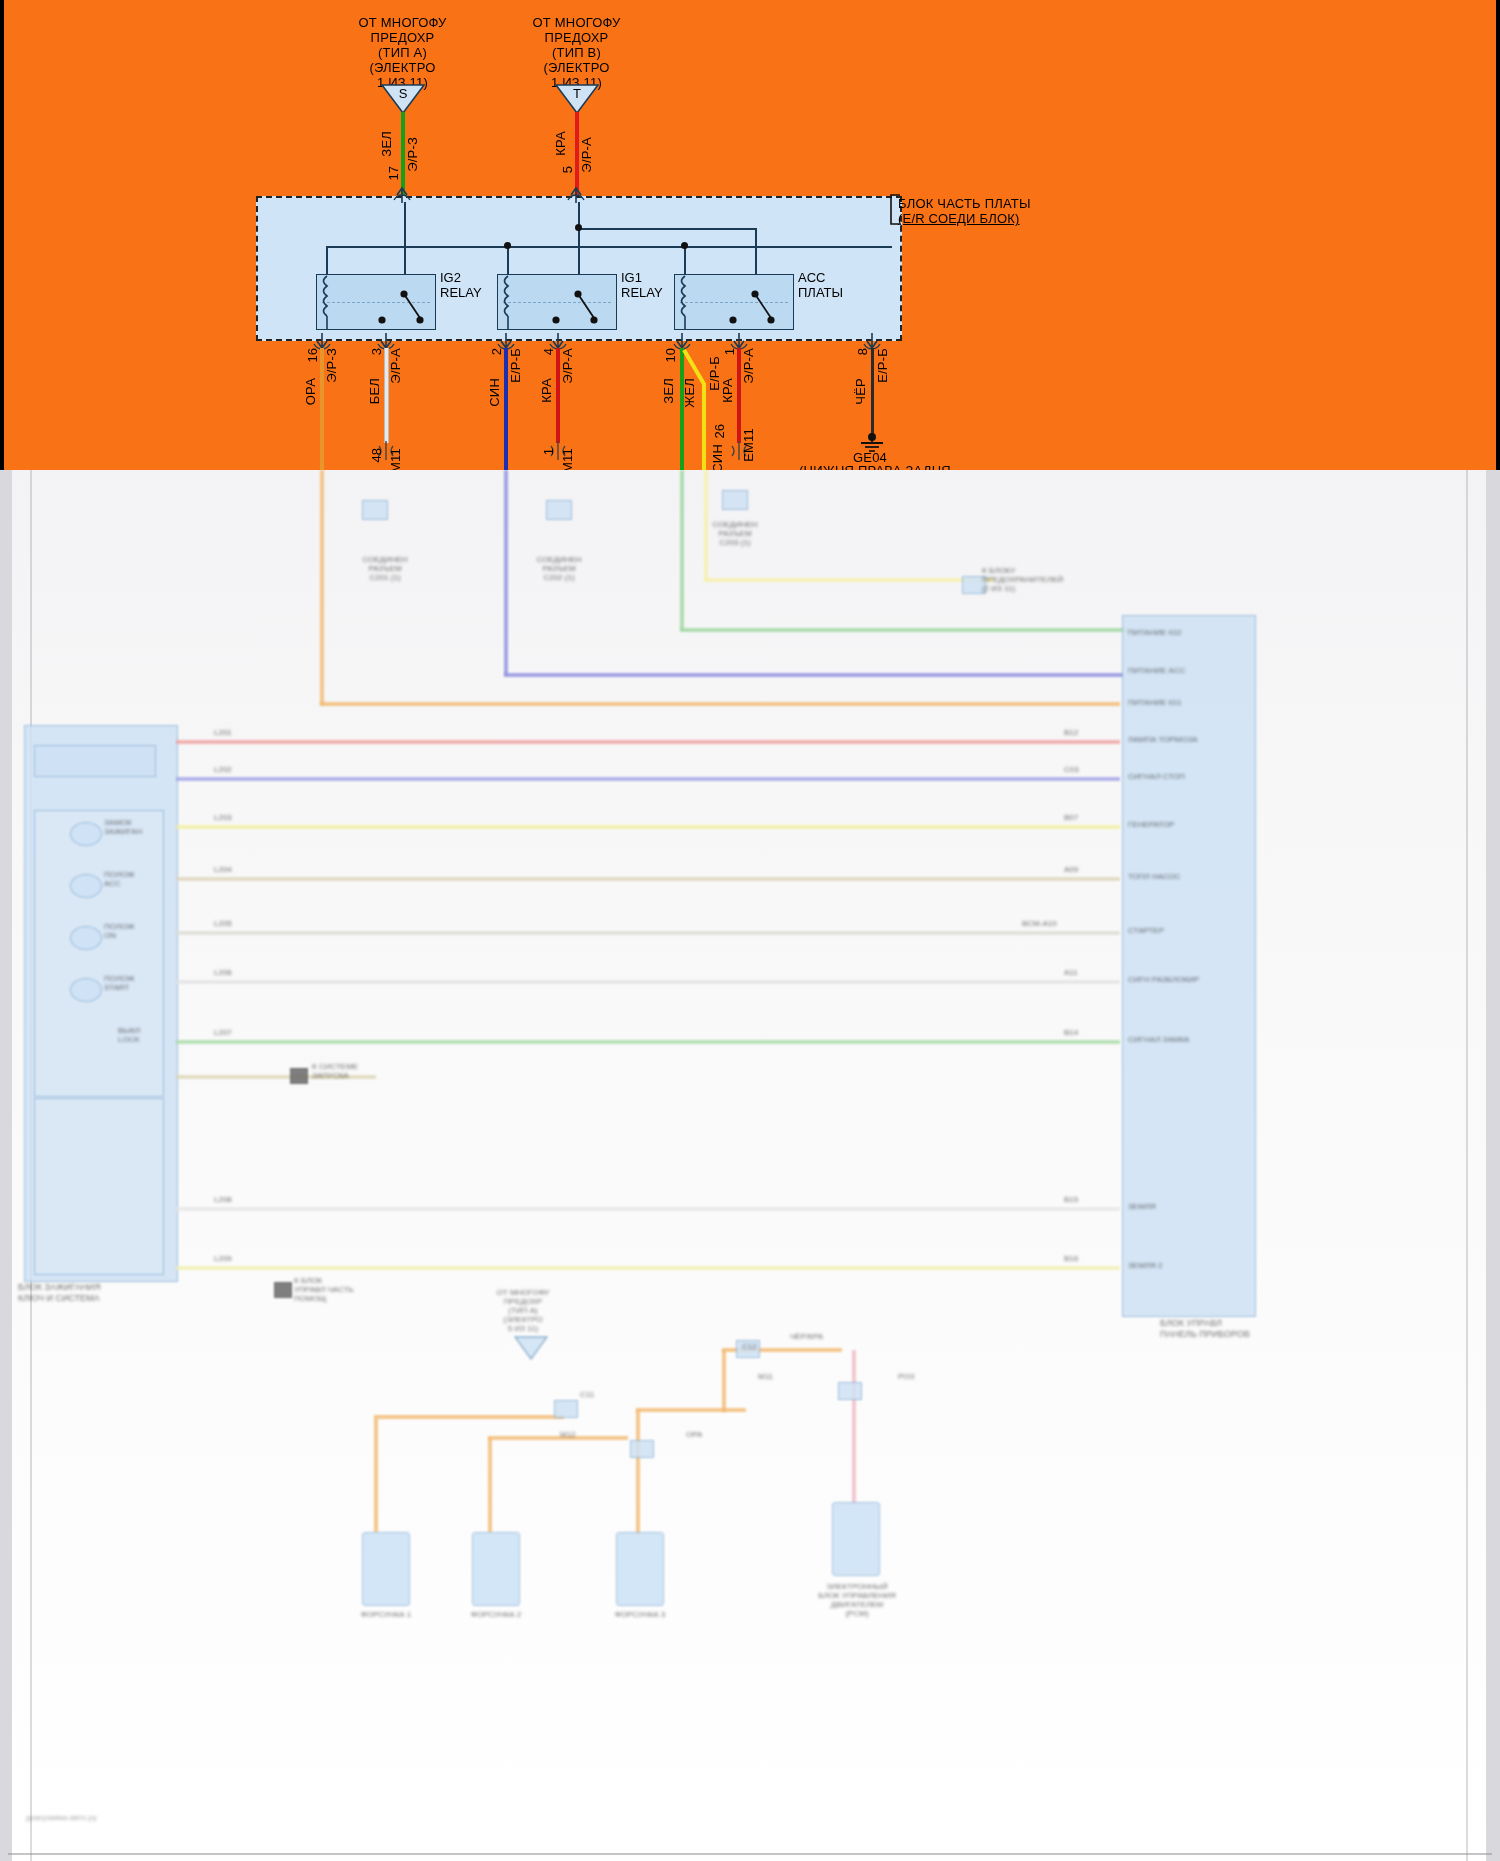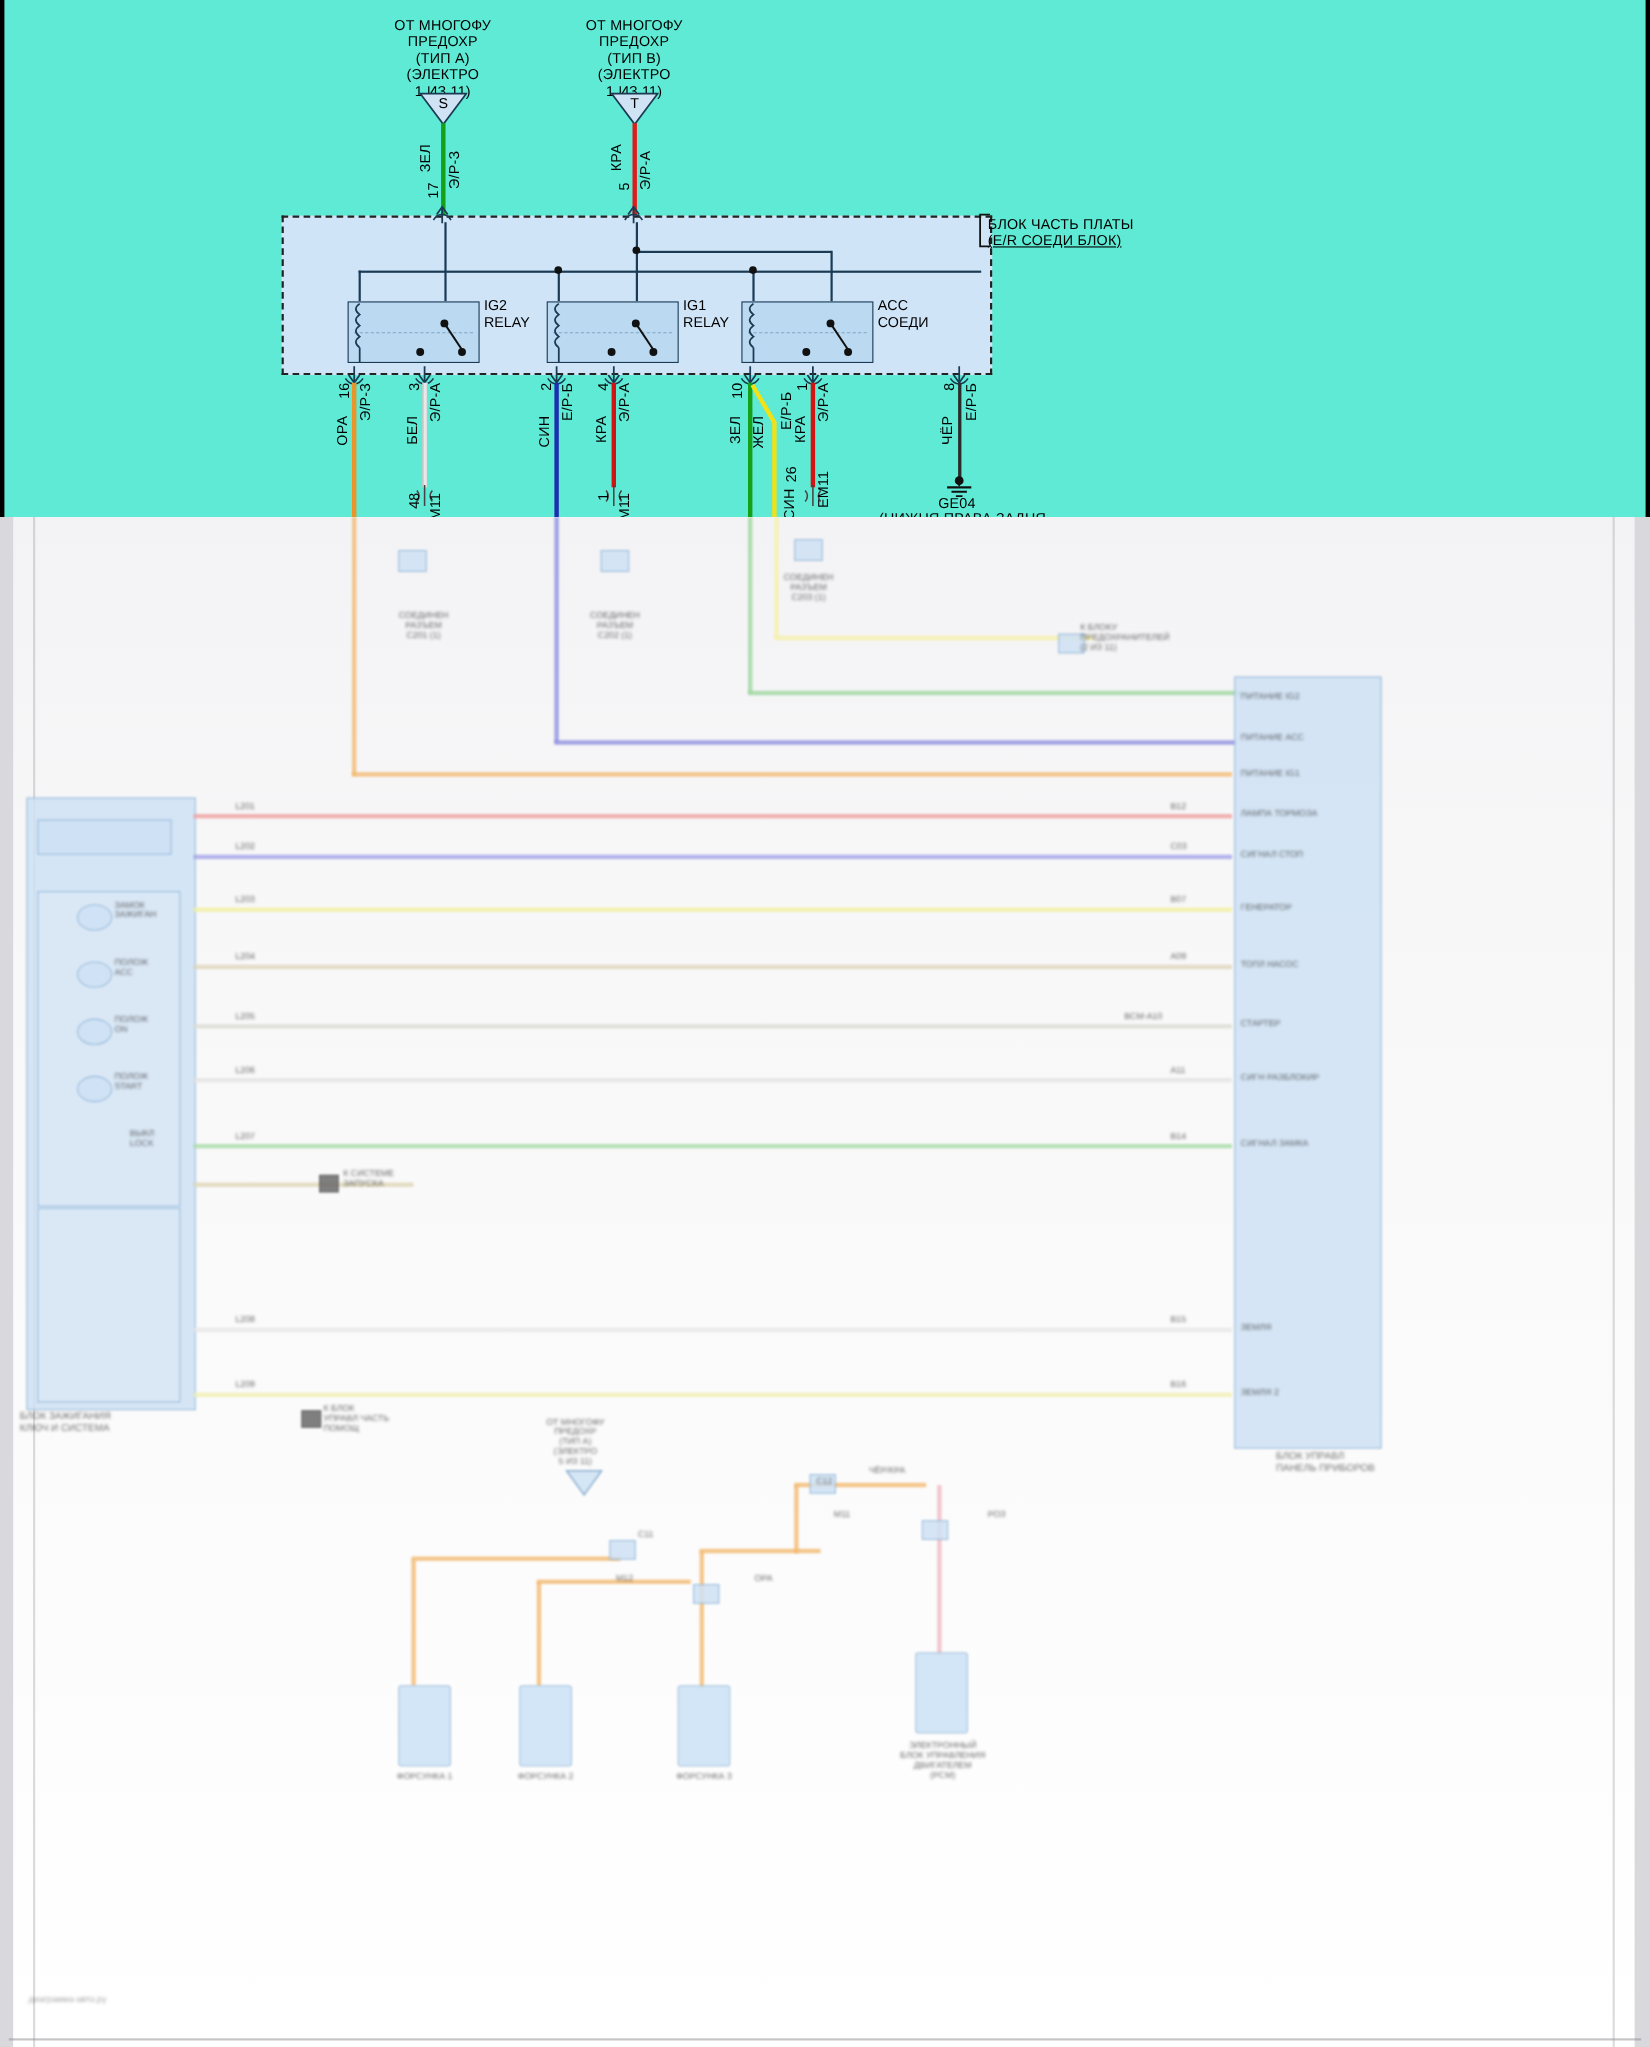--- a/index.html
+++ b/index.html
@@ -1,20 +1,20 @@
 <!DOCTYPE html>
 <html><head>
 <meta charset="utf-8">
 <style>
   html,body{margin:0;padding:0;background:#ffffff;}
   body{font-family:"Liberation Sans",sans-serif;}
   #page{position:relative;width:1500px;height:1861px;overflow:hidden;background:#fff;}
 
   
-  #topband{position:absolute;left:0;top:0;width:1500px;height:565px;background:#5eead4;overflow:hidden;}
+  #topband{position:absolute;left:0;top:0;width:1500px;height:565px;background:#f97316;overflow:hidden;}
   #topband .edgeL{position:absolute;left:0;top:0;width:4px;height:565px;background:#000;}
   #topband .edgeR{position:absolute;right:0;top:0;width:4px;height:565px;background:#000;}
   #topband .edgeB{position:absolute;left:0;bottom:0;width:1500px;height:3px;background:#000;}
 
   .lbl{position:absolute;font-size:13px;line-height:15px;color:#000;text-align:center;white-space:pre-line;letter-spacing:.2px;}
   .vlbl{position:absolute;font-size:13px;color:#000;writing-mode:vertical-rl;transform:rotate(180deg);white-space:nowrap;letter-spacing:.2px;}
   .vnum{position:absolute;font-size:13px;color:#000;writing-mode:vertical-rl;transform:rotate(180deg);white-space:nowrap;}
 
   .wire{position:absolute;width:4px;}
   .wire.thin{width:3px;}
@@ -129,21 +129,21 @@
         <line x1="11" y1="42" x2="11" y2="56" stroke="#1b3b55" stroke-width="1.6"></line>
         <line x1="81" y1="20" x2="97" y2="44" stroke="#111" stroke-width="1.8"></line>
         <circle cx="81" cy="20" r="3.6" fill="#111"></circle>
         <circle cx="97" cy="46" r="3.6" fill="#111"></circle>
         <circle cx="59" cy="46" r="3.6" fill="#111"></circle>
       </svg>
 
       <div class="relay" style="left:416px;top:76px;width:120px;height:56px;"></div>
       <div class="dash" style="left:422px;top:104px;width:108px;"></div>
       <div class="relaylbl" style="left:540px;top:72px;">ACC
-СОЕДИ</div>
+ПЛАТЫ</div>
       <svg style="position:absolute;left:416px;top:76px;" width="122" height="58">
         <path d="M11,2 q-7,5 0,10 q-7,5 0,10 q-7,5 0,10 q-7,5 0,10" stroke="#1b3b55" fill="none" stroke-width="1.6"></path>
         <line x1="11" y1="42" x2="11" y2="56" stroke="#1b3b55" stroke-width="1.6"></line>
         <line x1="81" y1="20" x2="97" y2="44" stroke="#111" stroke-width="1.8"></line>
         <circle cx="81" cy="20" r="3.6" fill="#111"></circle>
         <circle cx="97" cy="46" r="3.6" fill="#111"></circle>
         <circle cx="59" cy="46" r="3.6" fill="#111"></circle>
       </svg>
     </div>
 

